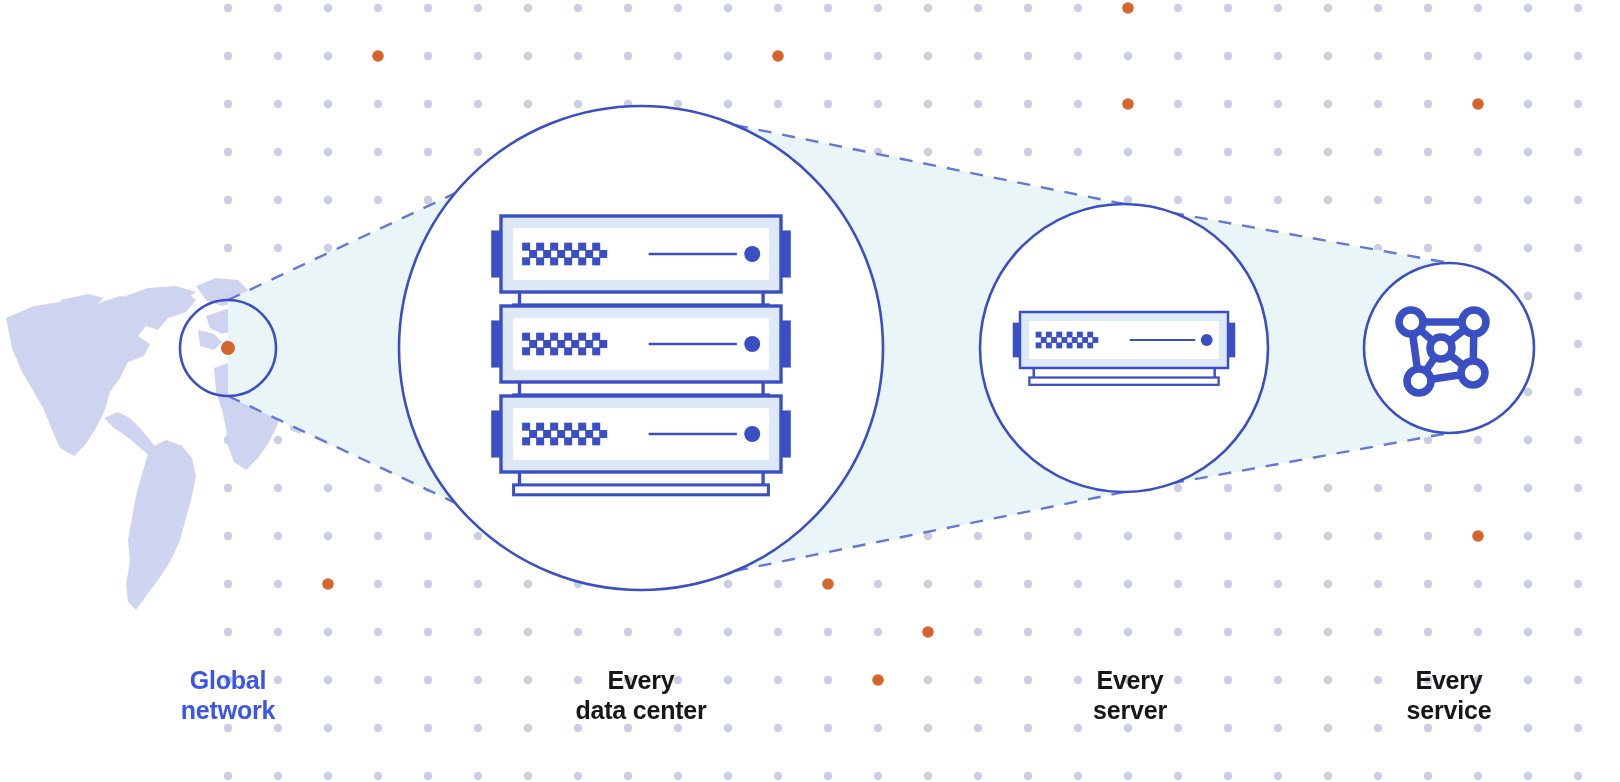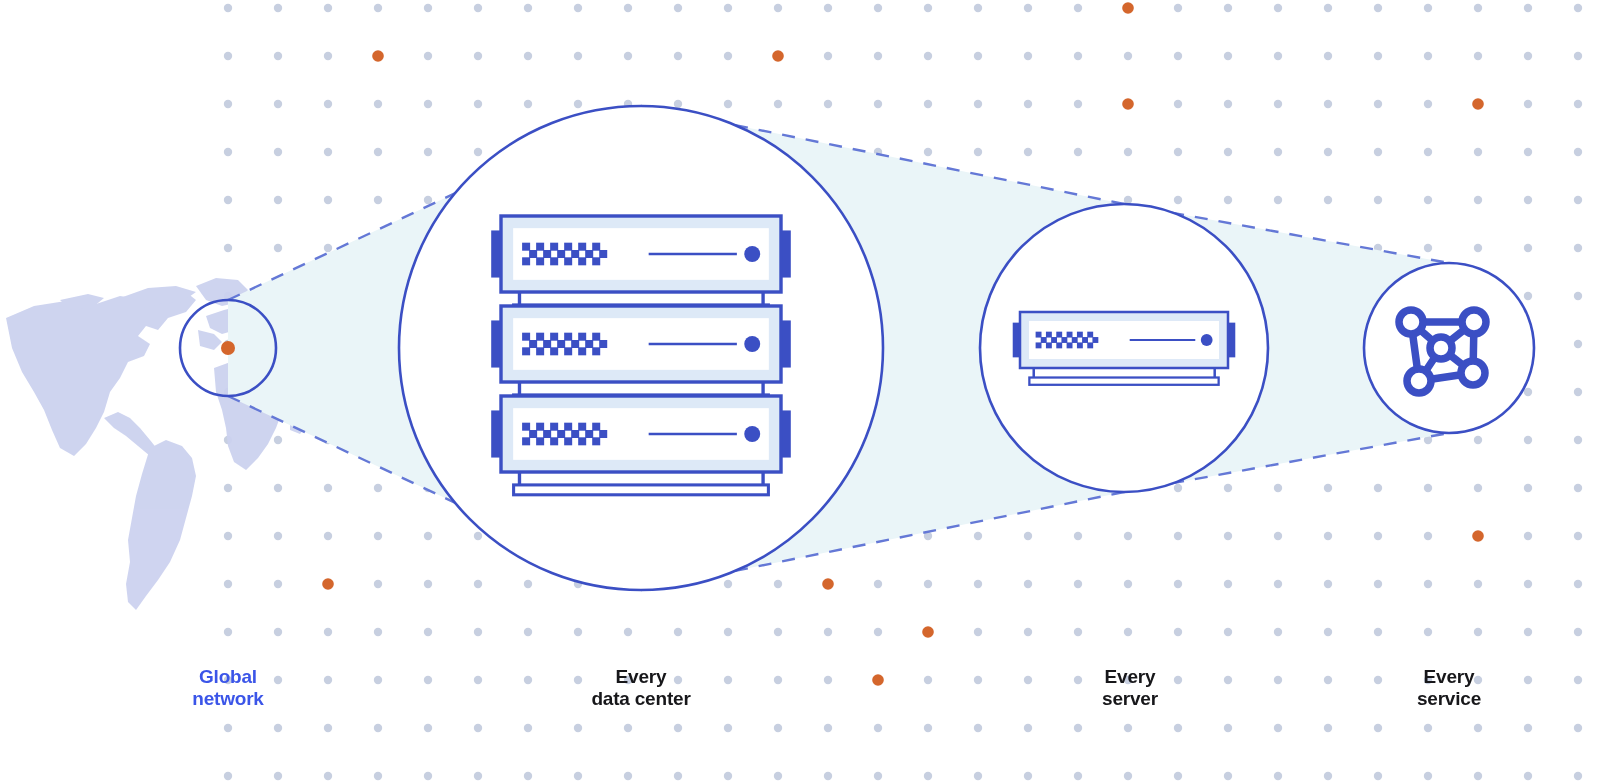--- a/index.html
+++ b/index.html
@@ -20,21 +20,21 @@
   #stage svg.layer {
     position: absolute;
     left: 0;
     top: 0;
     width: 1620px;
     height: 782px;
   }
   .label {
     position: absolute;
     text-align: center;
-    font-size: 19px;
+    font-size: 25px;
     font-weight: bold;
     line-height: 1.18;
     letter-spacing: -0.2px;
     white-space: pre-line;
     color: #17171a;
   }
   .label.accent {
     color: #3b55e8;
   }
 </style>

